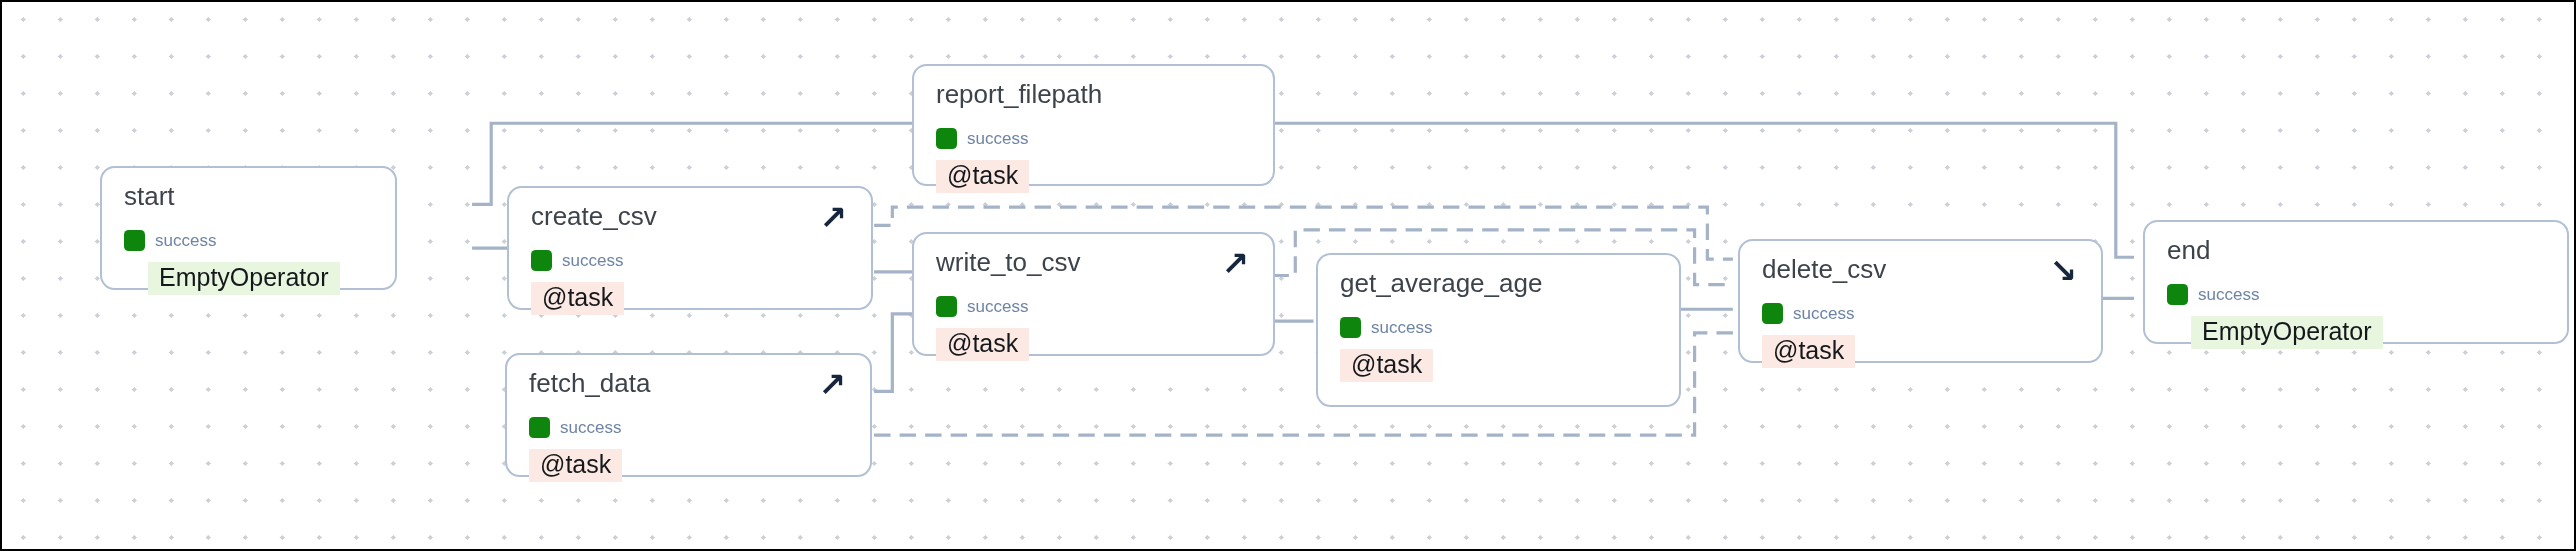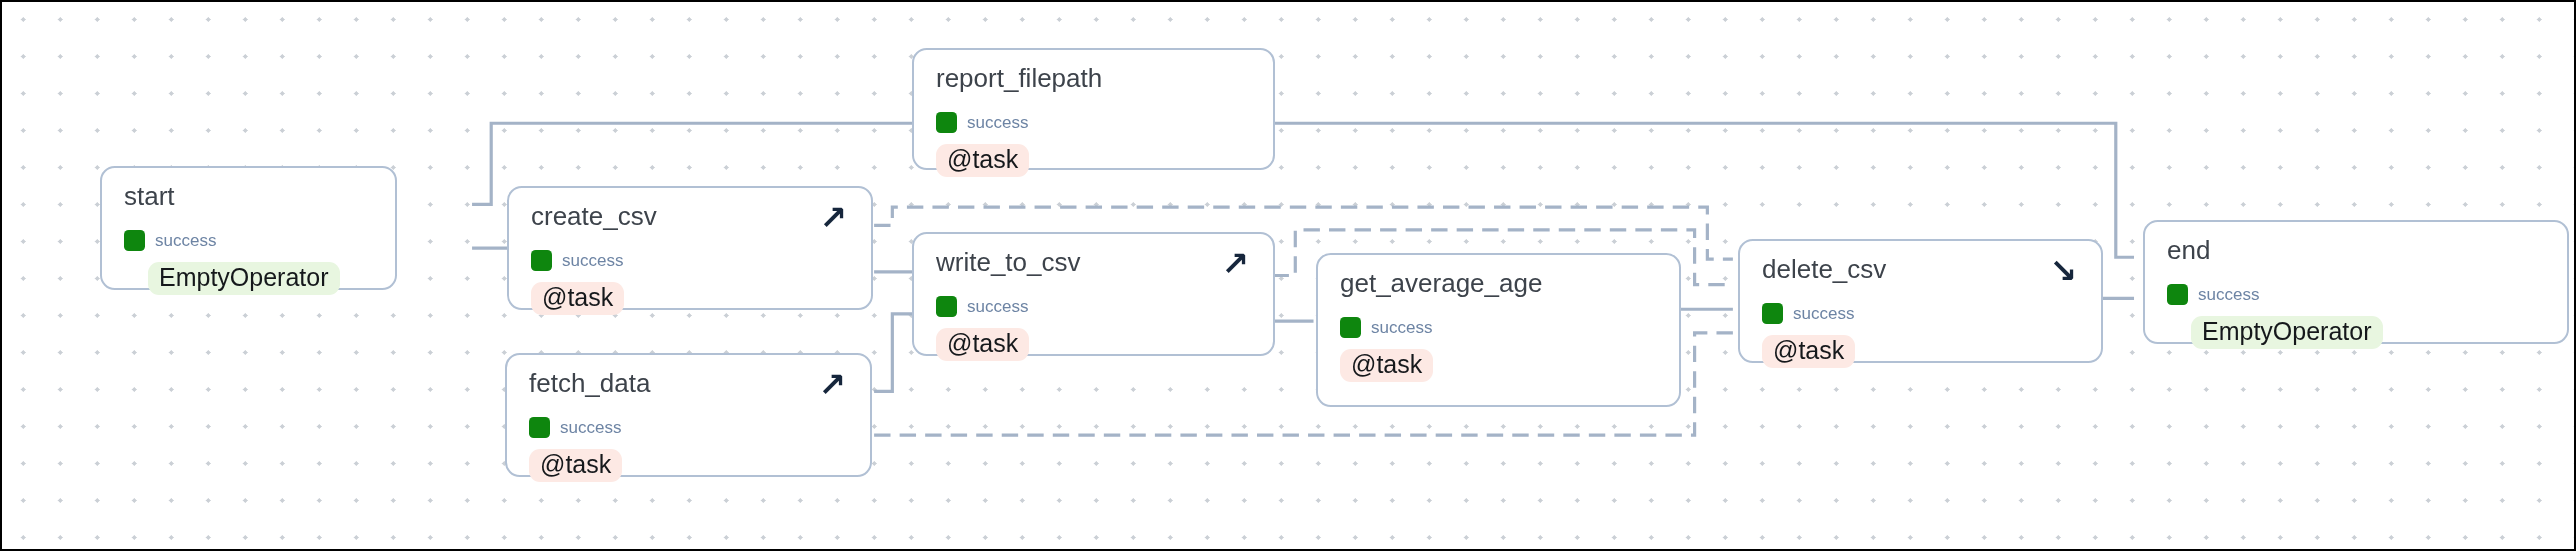--- a/index.html
+++ b/index.html
@@ -42,21 +42,21 @@
     background:#0e860e;flex:0 0 auto;
   }
   .status-label{
     margin-left:10px;
     font-size:17px;color:#6d84a4;line-height:27.6px;
   }
   .badge{
     display:inline-block;
     margin-top:7.3px;
     font-size:25px;line-height:27.6px;color:#15181b;
-    padding:2.8px 11px;border-radius:11px;
+    padding:2.8px 11px;border-radius:1px;
     white-space:nowrap;
   }
   .badge.task{background:#fde9e4;}
   .badge.operator{background:#e8f6e0;margin-left:24px;}
   .corner-icon{
     position:absolute;top:13px;right:24px;
     font-family:"DejaVu Sans",sans-serif;
     font-size:33px;line-height:33px;
     font-weight:bold;color:#16263c;
   }
@@ -98,21 +98,21 @@
       </div>
       <div class="node" style="left: 503px; top: 351px; width: 367px; height: 124px;">
         <span class="corner-icon">↗</span>
         <div class="title">fetch_data</div>
         <div class="status-row">
           <span class="status-square"></span>
           <span class="status-label">success</span>
         </div>
         <div><span class="badge task">@task</span></div>
       </div>
-      <div class="node" style="left: 910px; top: 46px; width: 363px; height: 122px;">
+      <div class="node" style="left: 910px; top: 62px; width: 363px; height: 122px;">
         <div class="title">report_filepath</div>
         <div class="status-row">
           <span class="status-square"></span>
           <span class="status-label">success</span>
         </div>
         <div><span class="badge task">@task</span></div>
       </div>
       <div class="node" style="left: 910px; top: 230px; width: 363px; height: 124px;">
         <span class="corner-icon">↗</span>
         <div class="title">write_to_csv</div>

